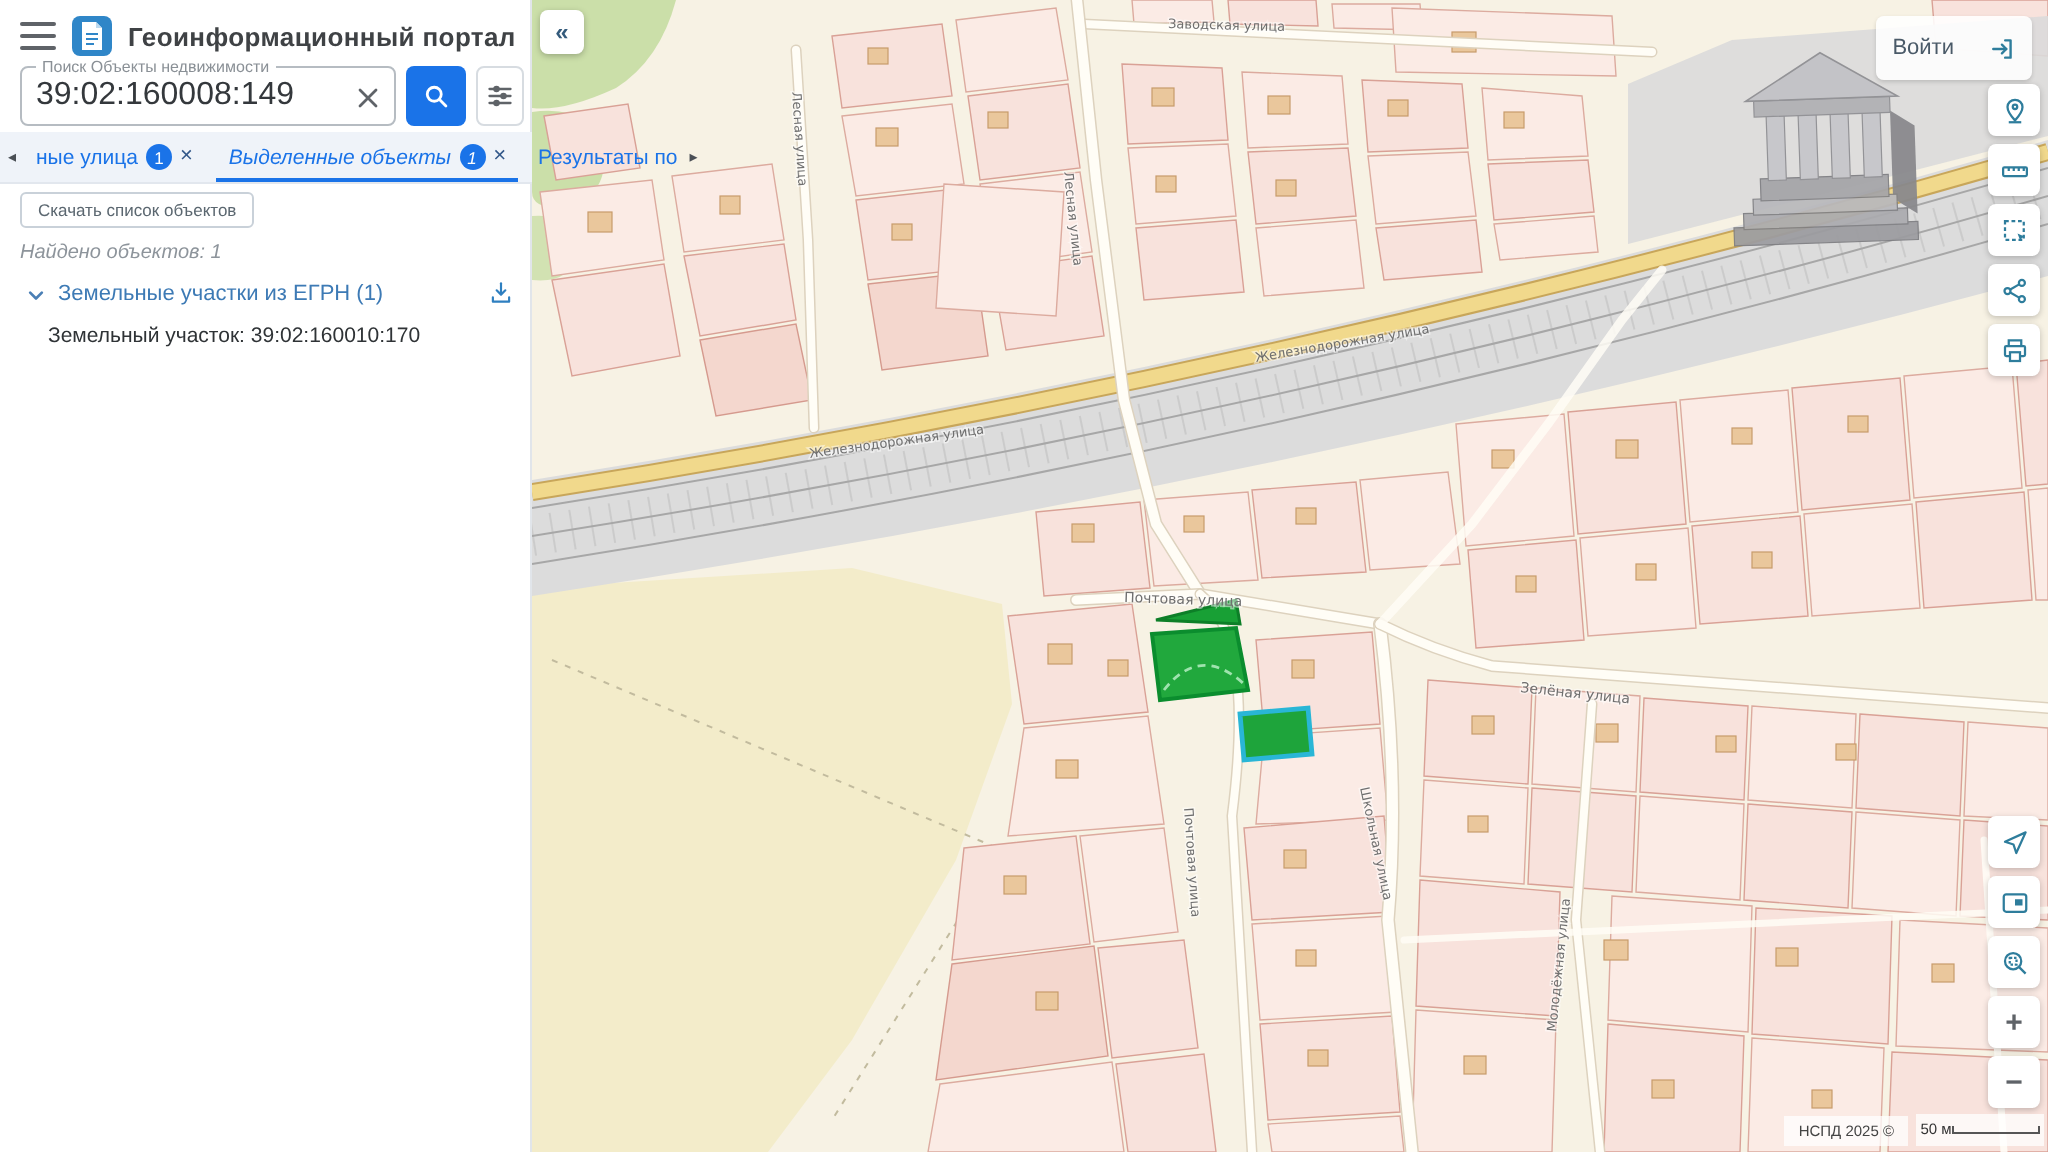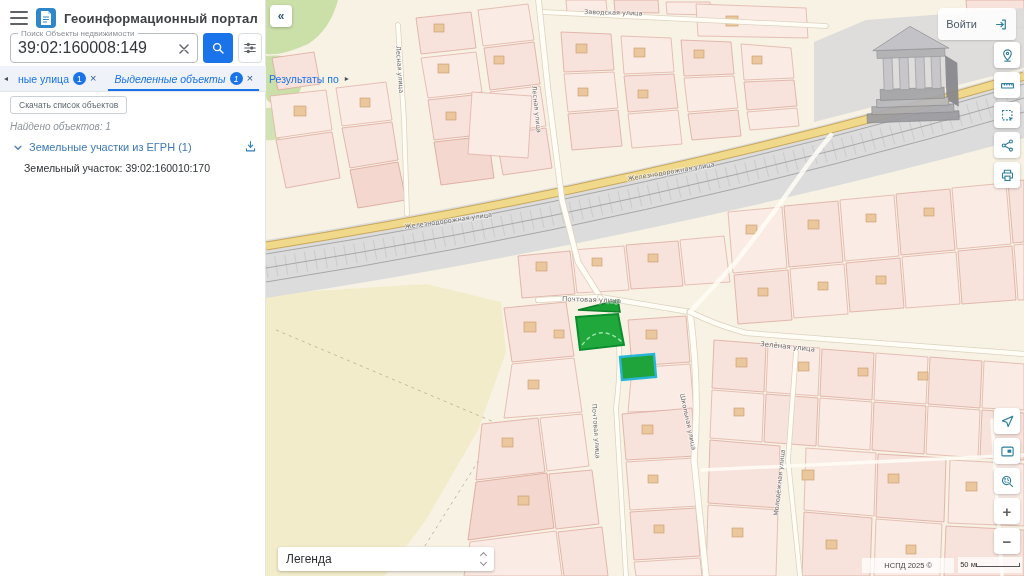--- a/index.html
+++ b/index.html
@@ -57,21 +57,21 @@
                font-size:11px; color:#4a5a68; cursor:pointer; z-index:20; font-family:"Liberation Sans",sans-serif; }
 
   .legend-bar { position:absolute; left:12px; bottom:5px; width:216px; height:24px; background:#fff; border-radius:3px;
                 box-shadow:0 1px 3px rgba(0,0,0,.25); display:flex; align-items:center; padding:0 8px; gap:6px; cursor:pointer; z-index:20; }
   .legend-text { font-size:12px; color:#2b2e31; flex:1 1 auto; }
   .chevs { display:flex; flex-direction:column; gap:2px; align-items:center; }
   .chev { width:5px; height:5px; border-right:1.4px solid #8a9096; border-bottom:1.4px solid #8a9096; }
   .chev.up { transform:rotate(-135deg); }
   .chev.down { transform:rotate(45deg); }
 
-  .attr-chip { position:absolute; right:70px; bottom:3px; height:15px; padding:0 22px; background:rgba(255,255,255,.75);
+  .attr-chip { position:absolute; right:70px; bottom:3px; height:15px; padding:0 7px; background:rgba(255,255,255,.75);
                font-size:7.5px; color:#444; display:flex; align-items:center; z-index:20;margin-left:48px; }
   .scale-chip { position:absolute; right:2px; bottom:3px; width:64px; height:16px; background:rgba(255,255,255,.75);
                 z-index:20; display:flex; align-items:center; justify-content:center; }
   .scale-text { font-size:7.5px; color:#333; line-height:1; margin-bottom:1px; }
   .scale-bar { width:44px; height:4px; border-left:1px solid #555; border-right:1px solid #555; border-bottom:1px solid #555; }
 
   
   .p  { fill:#f8e2dc; stroke:#d9a196; stroke-width:.7; }
   .p2 { fill:#fbebe5; stroke:#dcab9f; stroke-width:.7; }
   .p3 { fill:#f4d7ce; stroke:#d59a8e; stroke-width:.7; }
@@ -392,27 +392,20 @@
             <circle cx="10.5" cy="10.5" r="6.5"></circle>
               <path d="M15.3 15.3 L20.5 20.5"></path>
             <rect x="7.8" y="7.8" width="5.4" height="5.4" stroke-dasharray="2 1.4"></rect>
           </svg>
         </span>
       </button>
       <button class="tool-btn txt">+</button>
       <button class="tool-btn txt">−</button>
     </div>
 
-    <div class="legend-bar">
-      <span class="legend-text">Легенда</span>
-      <span class="chevs">
-        <span class="chev up"></span>
-          <span class="chev down"></span>
-      </span>
-    </div>
 
     <div class="attr-chip">НСПД 2025 ©</div>
     <div class="scale-chip">
       <span class="scale-text">50 м</span>
       <span class="scale-bar"></span>
     </div>
   </div>
 
   <div id="sidebar">
     <div class="sb-header">

